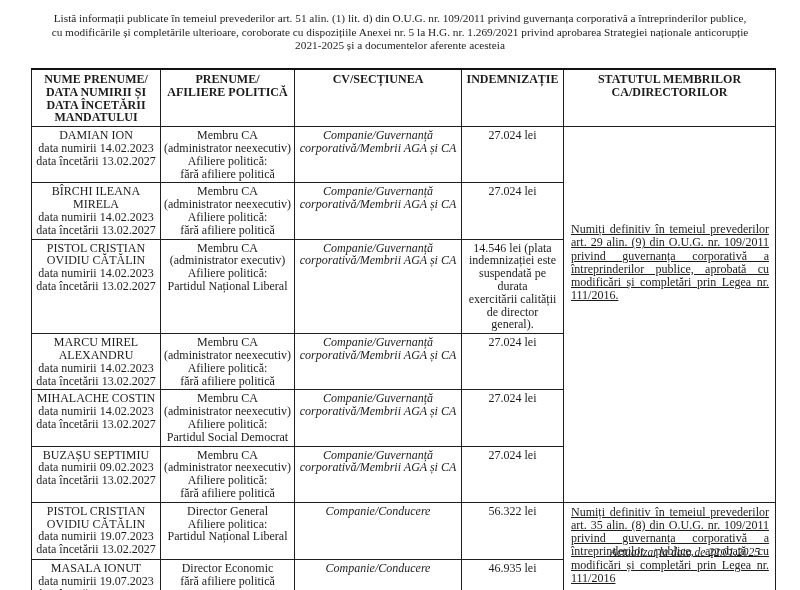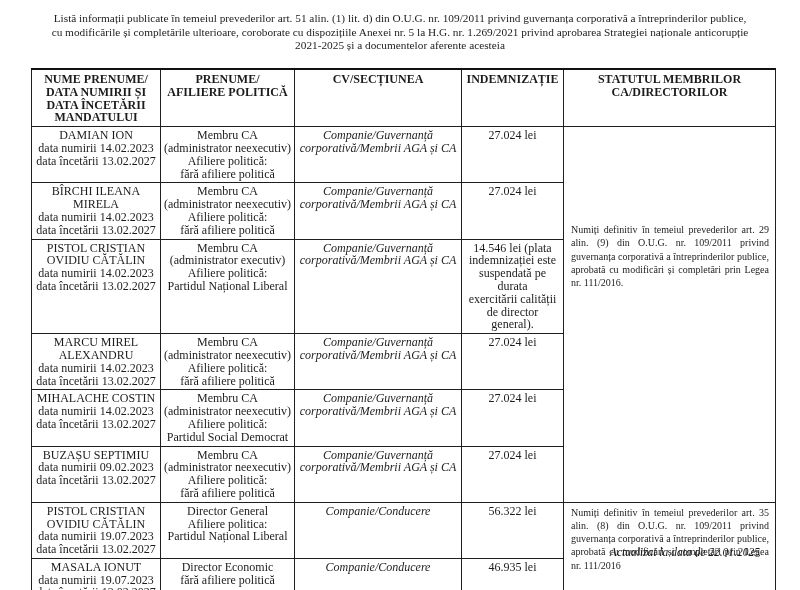--- a/index.html
+++ b/index.html
@@ -42,22 +42,23 @@
   }
   th {
     font-weight: bold;
     padding-top: 3px;
   }
   td.cv { font-style: italic; }
   td.statut {
     text-align: justify;
     white-space: normal;
     padding: 3px 6px 19px 7px;
-    font-size: 10px;
+    font-size: 12px;
     line-height: 13.2px;
+    text-decoration: underline;
   }
   td.statut.group1 { padding-top: 96px; }
 
   .footer-note {
     position: absolute;
     right: 40px; top: 546px;
     font-style: italic;
     font-size: 11.5px;
   }
 </style>

